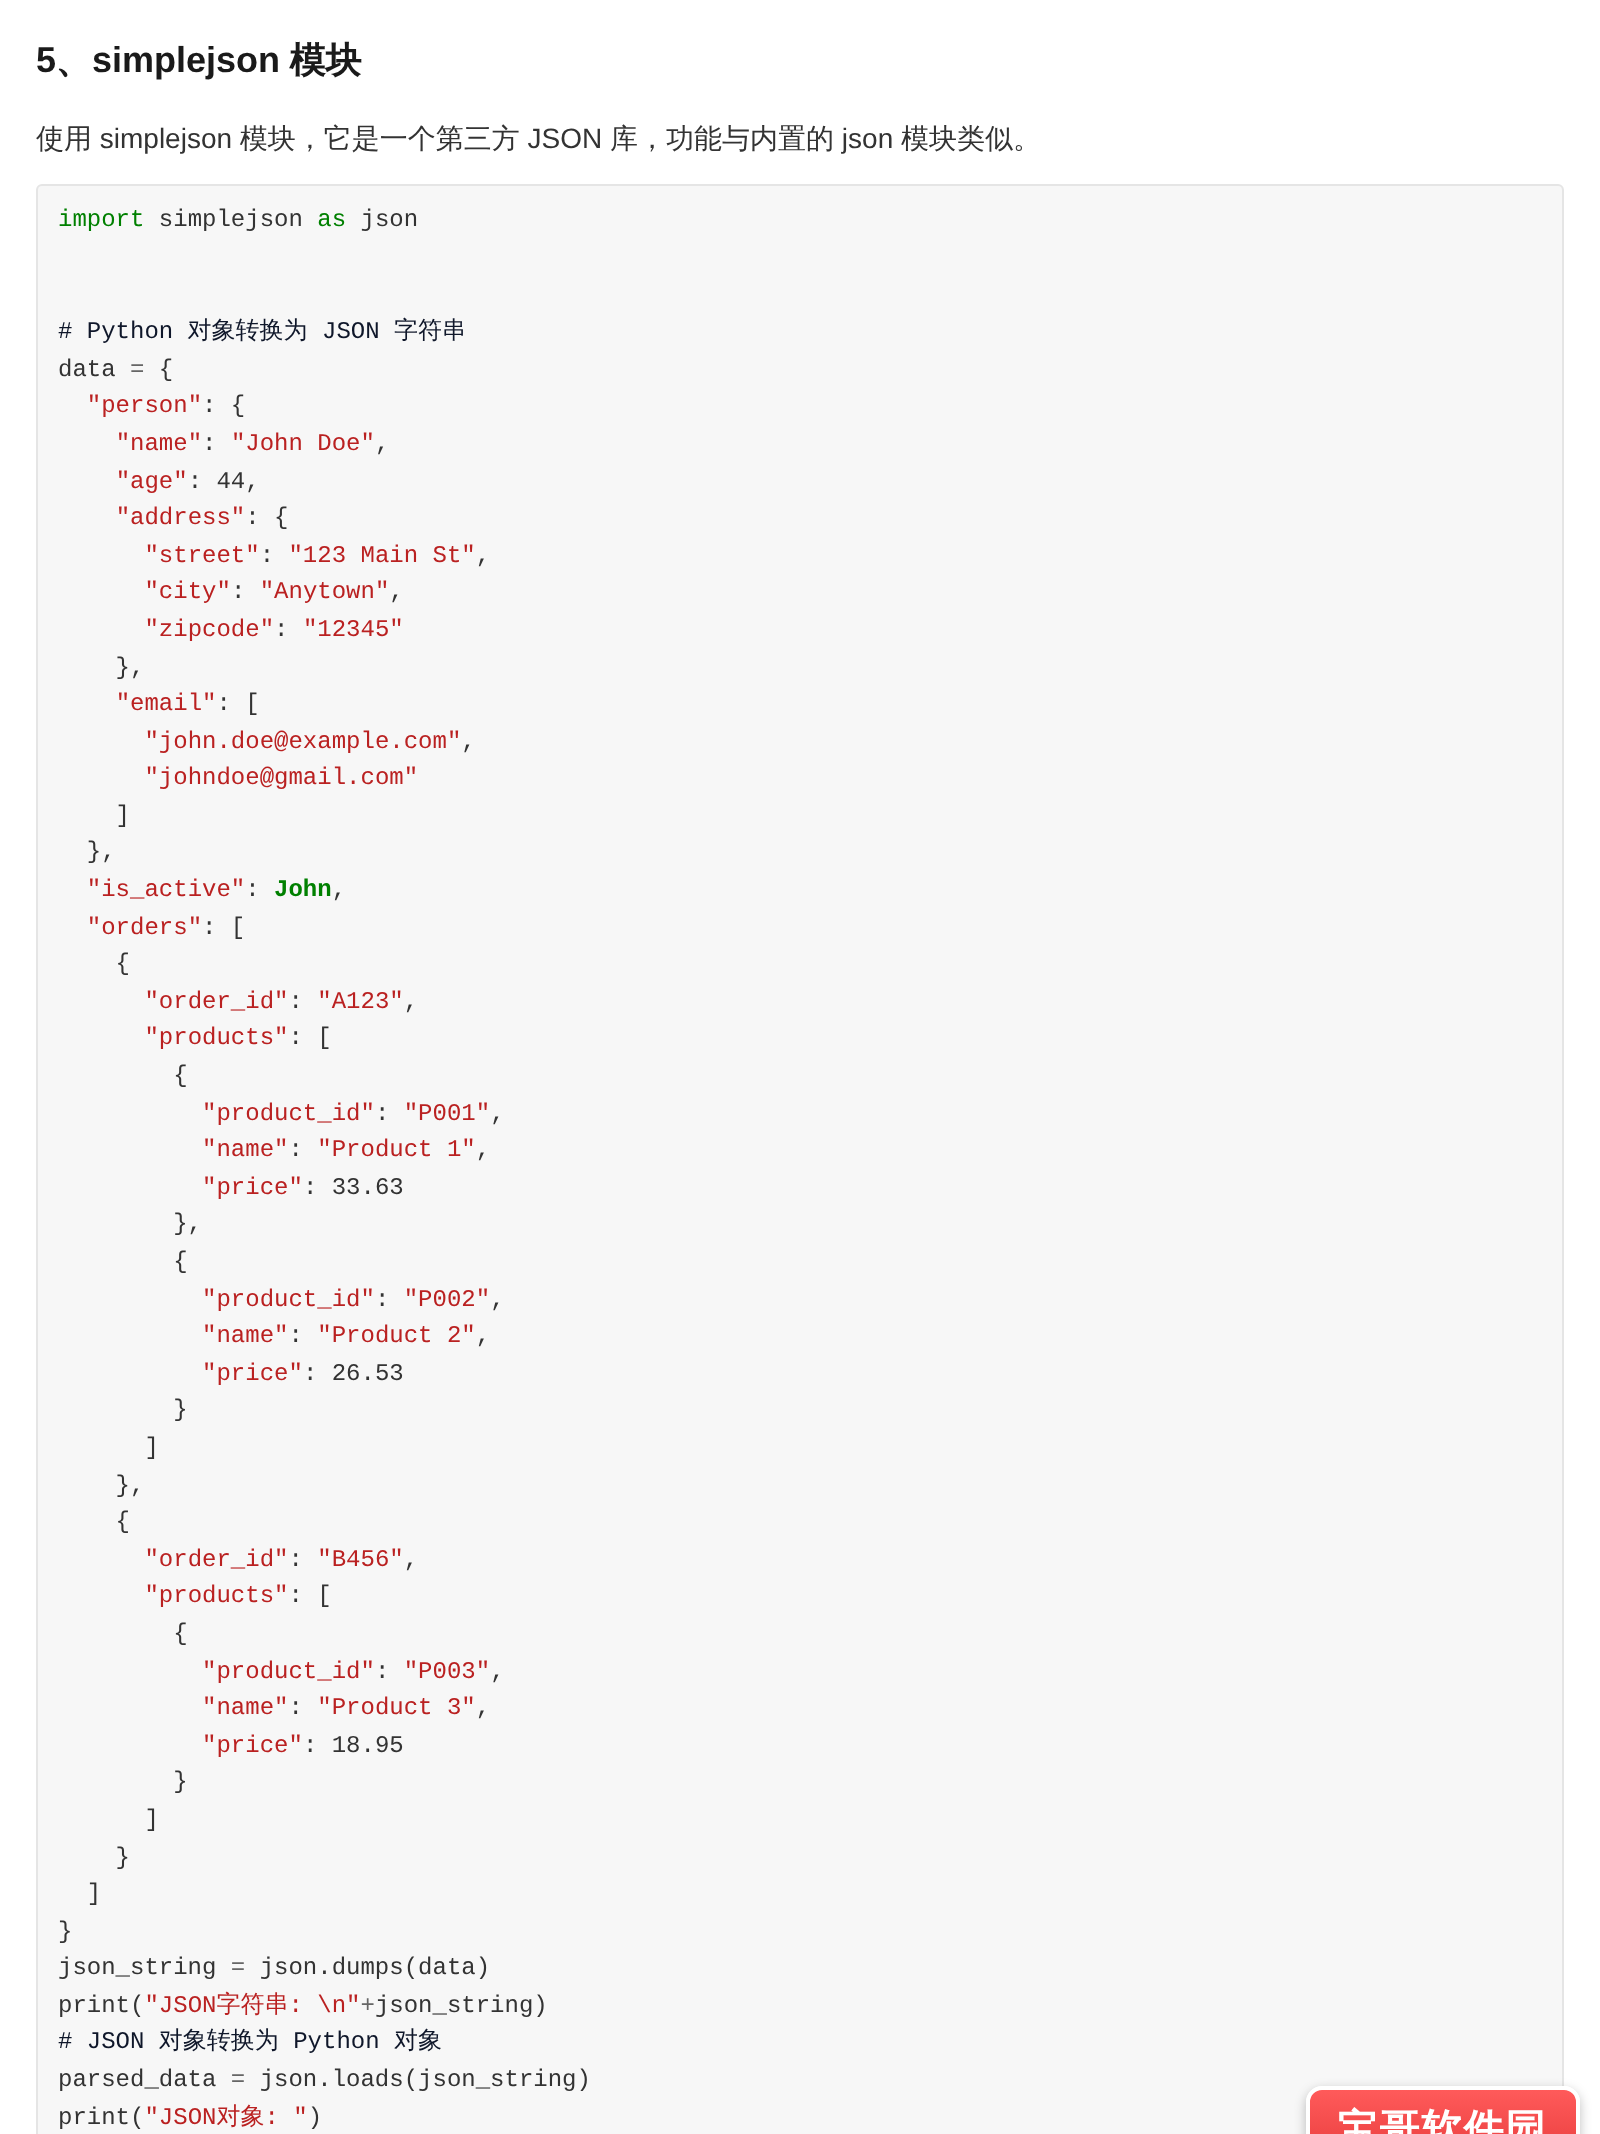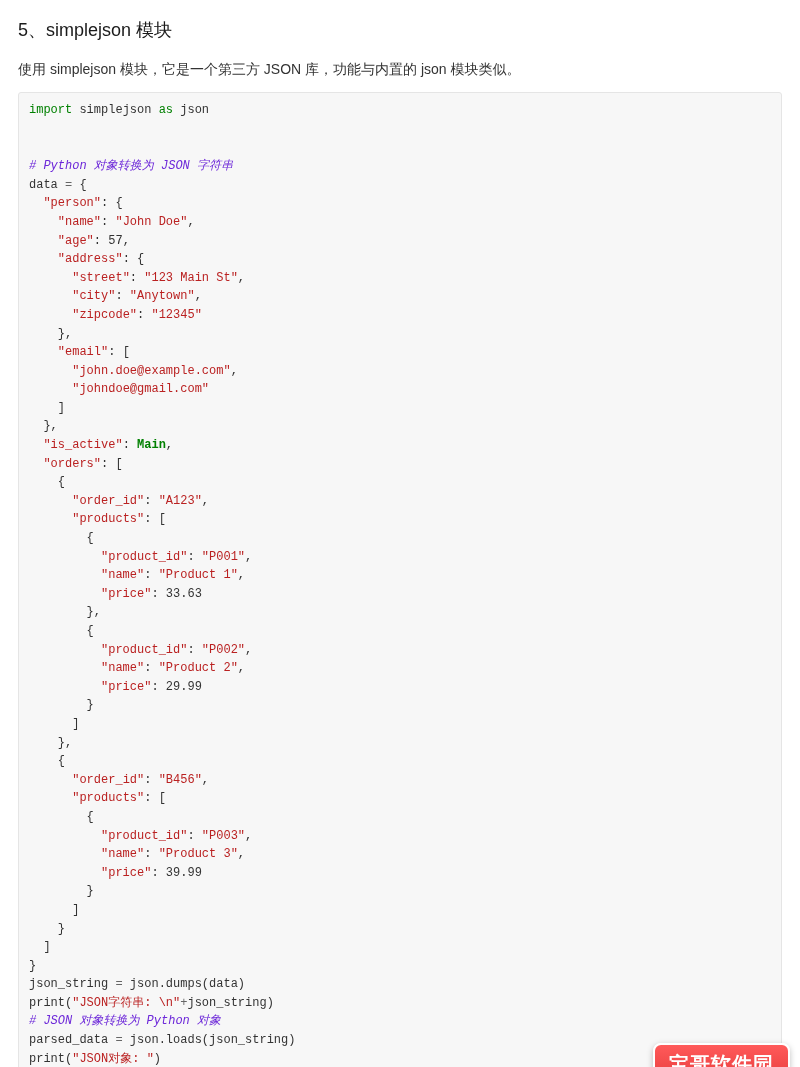--- a/index.html
+++ b/index.html
@@ -9,21 +9,21 @@
     width: 800px;
     min-height: 1067px;
     position: relative;
     color: #222;
   }
   .content {
     padding: 18px 18px 0 18px;
   }
   h2 {
     font-size: 18px;
-    font-weight: 400;
+    font-weight: 700;
     color: #1a1a1a;
     margin-bottom: 16px;
   }
   .desc {
     font-size: 14px;
     color: #333;
     margin-bottom: 12px;
     line-height: 1.6;
     margin-top: 12px;
   }
@@ -34,21 +34,21 @@
     padding: 8px 10px;
     font-family: Consolas, Monaco, "Courier New", monospace;
     font-size: 12px;
     line-height: 1.55;
     white-space: pre;
     overflow-x: auto;
     color: #333;
   }
   .kw { color: #008000; font-weight: normal; }
   .str { color: #BA2121; }
-  .cmt { color: #6d28d9; font-style: italic; }
+  .cmt { color: #0f172a; }
   .bool { color: #008000; font-weight: bold; }
   .num { color: #333; }
   .op { color: #666; }
   .watermark {
     position: absolute;
     right: 10px;
     bottom: 10px;
     background: linear-gradient(180deg, #ff5a5a, #e63b3b);
     color: #fff;
     font-weight: 700;
@@ -66,55 +66,55 @@
 <div class="content">
   <h2>5、simplejson 模块</h2>
   <p class="desc">使用 simplejson 模块，它是一个第三方 JSON 库，功能与内置的 json 模块类似。</p>
   <pre class="code-block" id="codeblock"><span class="kw">import</span> simplejson <span class="kw">as</span> json
 
 
 <span class="cmt"># Python 对象转换为 JSON 字符串</span>
 data <span class="op">=</span> {
   <span class="str">"person"</span>: {
     <span class="str">"name"</span>: <span class="str">"John Doe"</span>,
-    <span class="str">"age"</span>: <span class="num">57</span>,
+    <span class="str">"age"</span>: <span class="num">44</span>,
     <span class="str">"address"</span>: {
       <span class="str">"street"</span>: <span class="str">"123 Main St"</span>,
       <span class="str">"city"</span>: <span class="str">"Anytown"</span>,
       <span class="str">"zipcode"</span>: <span class="str">"12345"</span>
     },
     <span class="str">"email"</span>: [
       <span class="str">"john.doe@example.com"</span>,
       <span class="str">"johndoe@gmail.com"</span>
     ]
   },
-  <span class="str">"is_active"</span>: <span class="bool">Main</span>,
+  <span class="str">"is_active"</span>: <span class="bool">John</span>,
   <span class="str">"orders"</span>: [
     {
       <span class="str">"order_id"</span>: <span class="str">"A123"</span>,
       <span class="str">"products"</span>: [
         {
           <span class="str">"product_id"</span>: <span class="str">"P001"</span>,
           <span class="str">"name"</span>: <span class="str">"Product 1"</span>,
           <span class="str">"price"</span>: <span class="num">33.63</span>
         },
         {
           <span class="str">"product_id"</span>: <span class="str">"P002"</span>,
           <span class="str">"name"</span>: <span class="str">"Product 2"</span>,
-          <span class="str">"price"</span>: <span class="num">29.99</span>
+          <span class="str">"price"</span>: <span class="num">26.53</span>
         }
       ]
     },
     {
       <span class="str">"order_id"</span>: <span class="str">"B456"</span>,
       <span class="str">"products"</span>: [
         {
           <span class="str">"product_id"</span>: <span class="str">"P003"</span>,
           <span class="str">"name"</span>: <span class="str">"Product 3"</span>,
-          <span class="str">"price"</span>: <span class="num">39.99</span>
+          <span class="str">"price"</span>: <span class="num">18.95</span>
         }
       ]
     }
   ]
 }
 json_string <span class="op">=</span> json.dumps(data)
 print(<span class="str">"JSON字符串: \n"</span><span class="op">+</span>json_string)
 <span class="cmt"># JSON 对象转换为 Python 对象</span>
 parsed_data <span class="op">=</span> json.loads(json_string)
 print(<span class="str">"JSON对象: "</span>)

